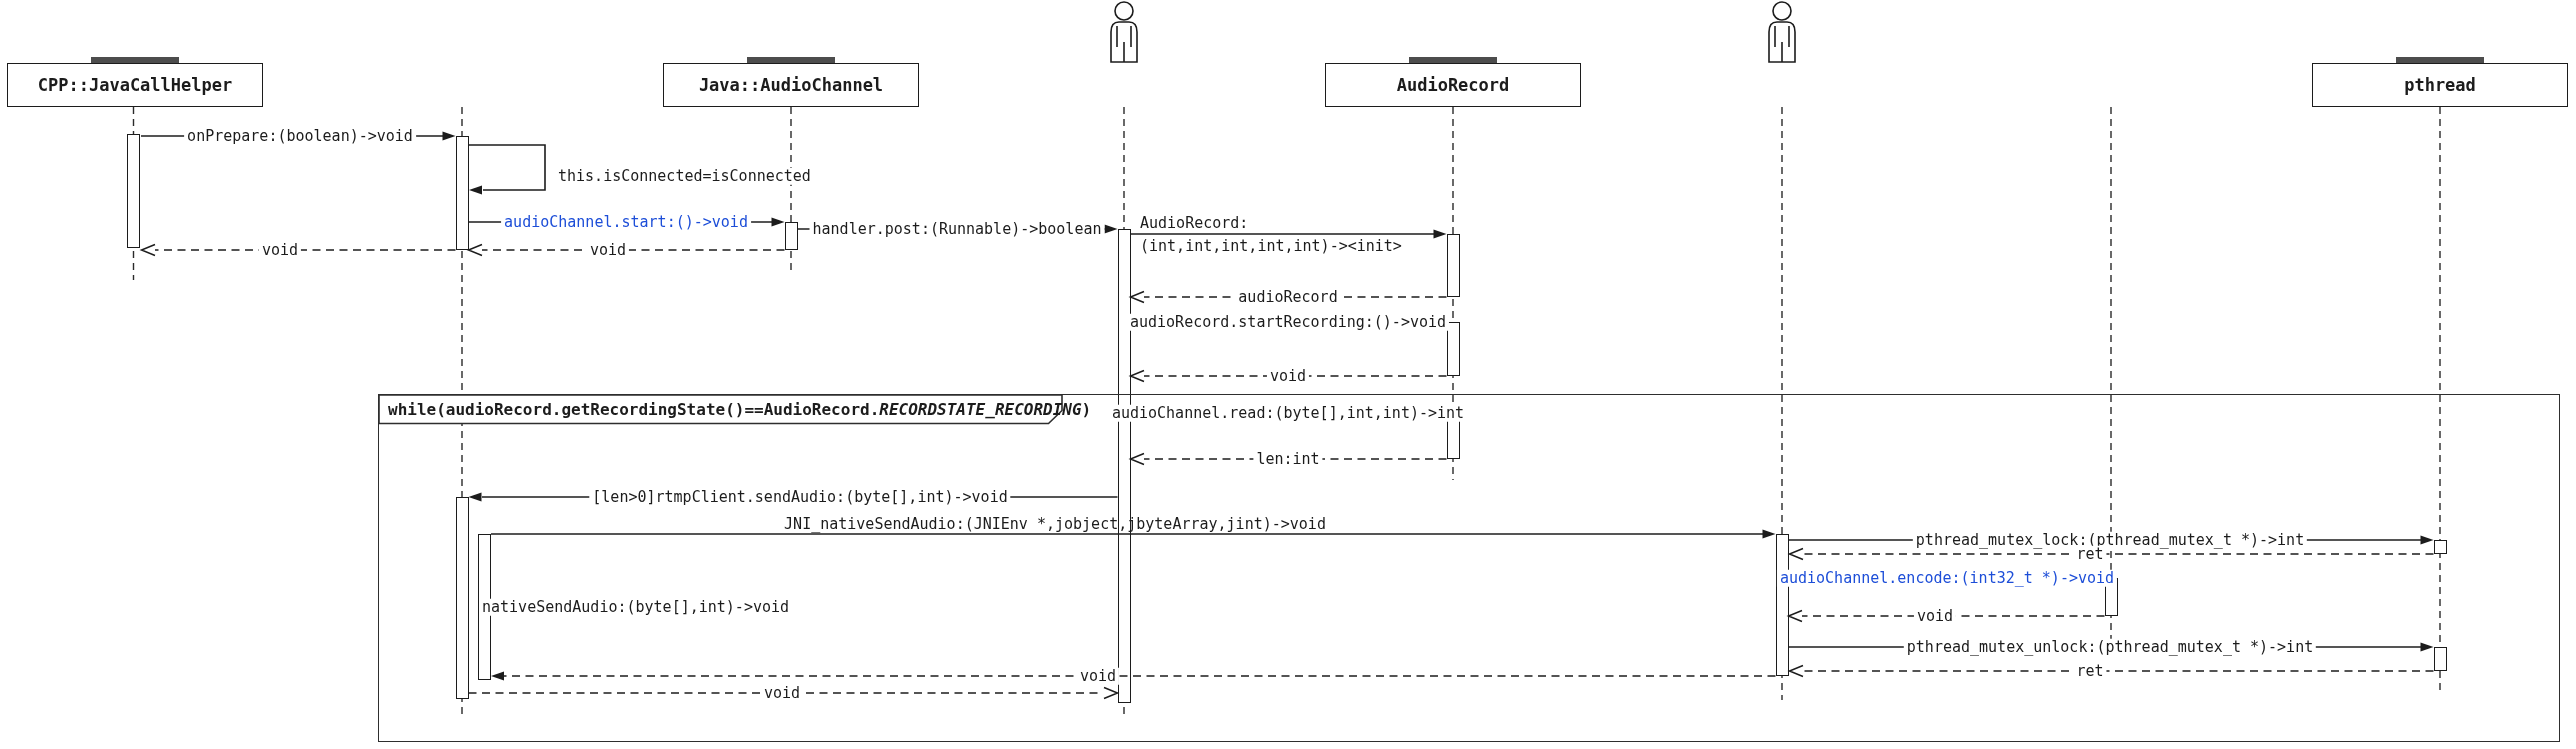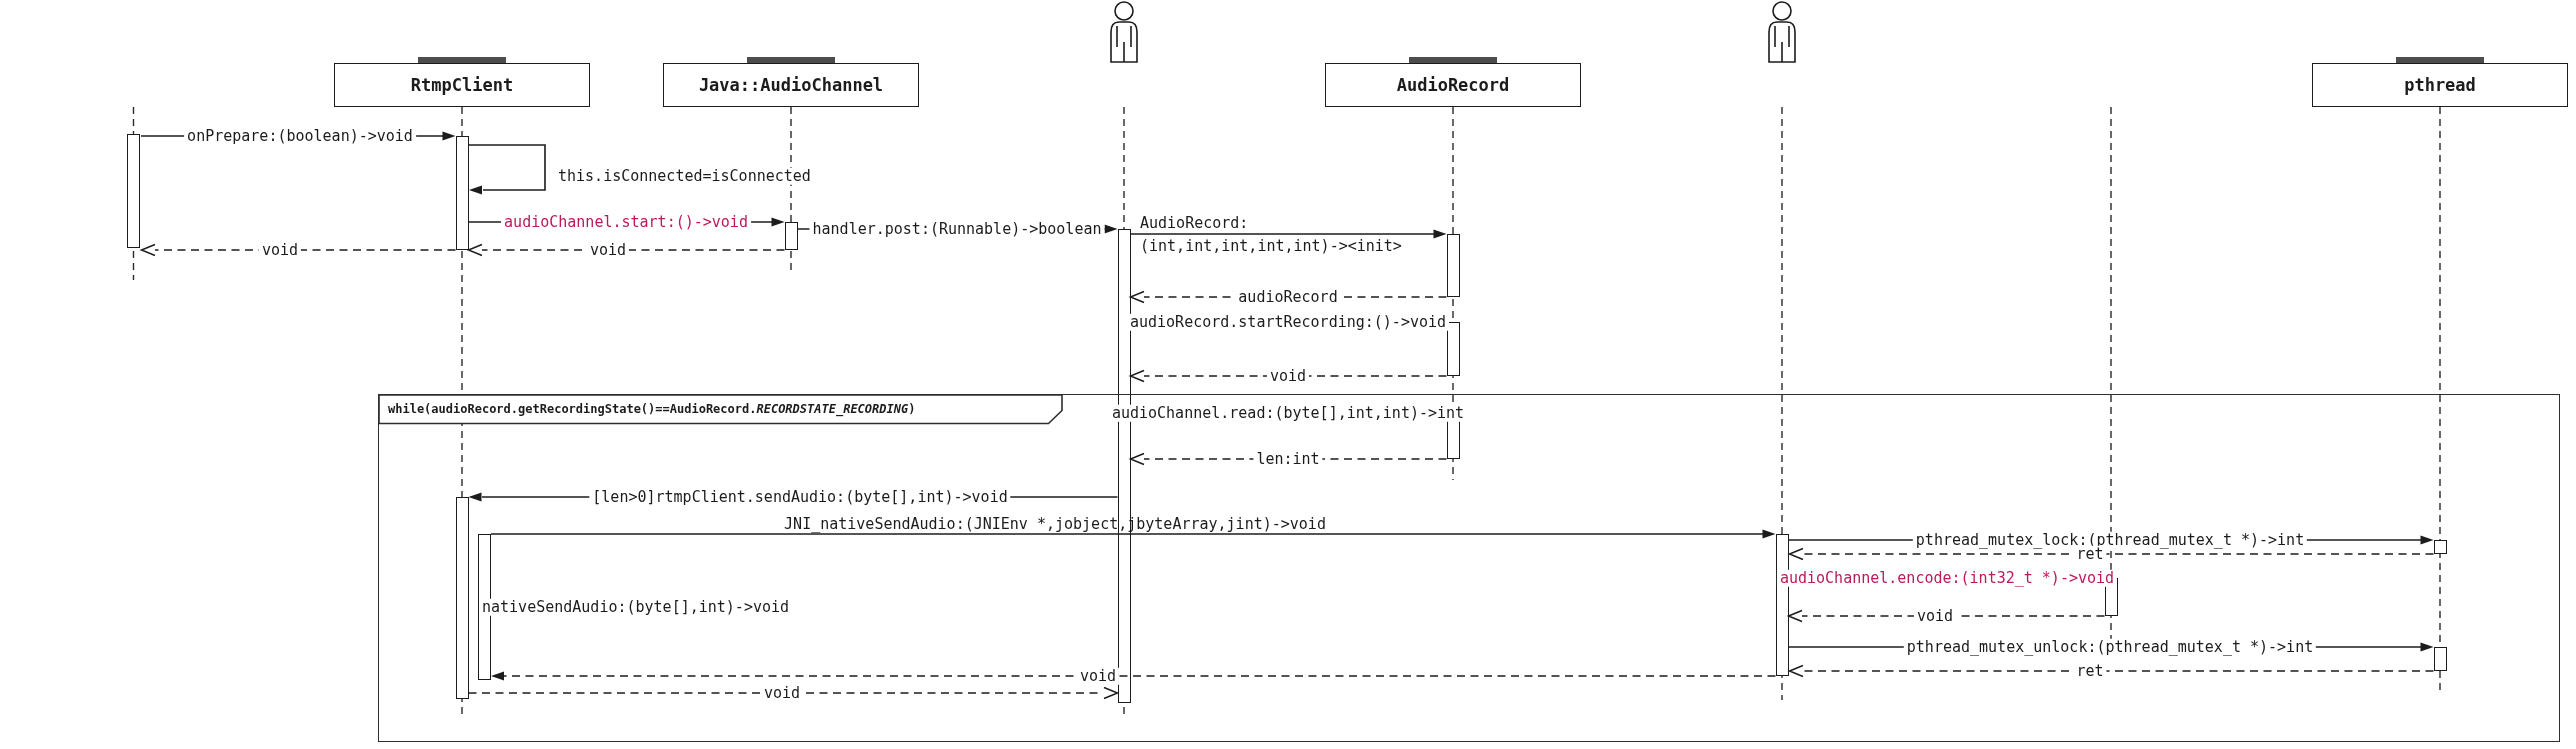--- a/index.html
+++ b/index.html
@@ -28,24 +28,24 @@
   }
   .lbl{
     position:absolute;transform:translate(-50%,-50%);background:#ffffff;
     padding:0 3px;font-size:15px;white-space:nowrap;z-index:6;line-height:1.1;
   }
   .lbl-left{
     position:absolute;transform:translateY(-50%);background:#ffffff;
     padding:0 2px;font-size:15px;white-space:nowrap;z-index:6;line-height:1.1;
   }
   .nobg{background:transparent;}
-  .red{color:#be185d;}
+  .red{color:#1d4ed8;}
   .loop-label{
     position:absolute;left:388px;top:409px;transform:translateY(-50%);
-    font-size:12px;font-weight:bold;white-space:nowrap;z-index:6;background:transparent;
+    font-size:16px;font-weight:bold;white-space:nowrap;z-index:6;background:transparent;
   }
   .loop-label .ital{font-style:italic;}
 </style>
 </head>
 <body>
 
 <div id="canvas">
 
   <svg class="layer" width="2576" height="749" style="z-index:1">
     <g stroke="#2a2a2a" stroke-width="1.4" stroke-dasharray="7 5">
@@ -67,22 +67,22 @@
     </g>
     <g fill="#ffffff" stroke="#1c1c1c" stroke-width="1.6">
       <circle cx="1782" cy="11" r="9"></circle>
       <path d="M1769,62 L1769,32 Q1769,22 1777,22 L1787,22 Q1795,22 1795,32 L1795,62 Z"></path>
       <line x1="1775" y1="26" x2="1775" y2="47"></line>
       <line x1="1789" y1="26" x2="1789" y2="47"></line>
       <line x1="1782" y1="42" x2="1782" y2="62"></line>
     </g>
   </svg>
 
-  <div class="pbox" style="left:334px">
-      <span>RtmpClient</span>
+  <div class="pbox" style="left:7px">
+      <span>CPP::JavaCallHelper</span>
     </div>
   <div class="pbox" style="left:663px">
       <span>Java::AudioChannel</span>
     </div>
   <div class="pbox" style="left:1325px">
       <span>AudioRecord</span>
     </div>
   <div class="pbox" style="left:2312px">
       <span>pthread</span>
     </div>

